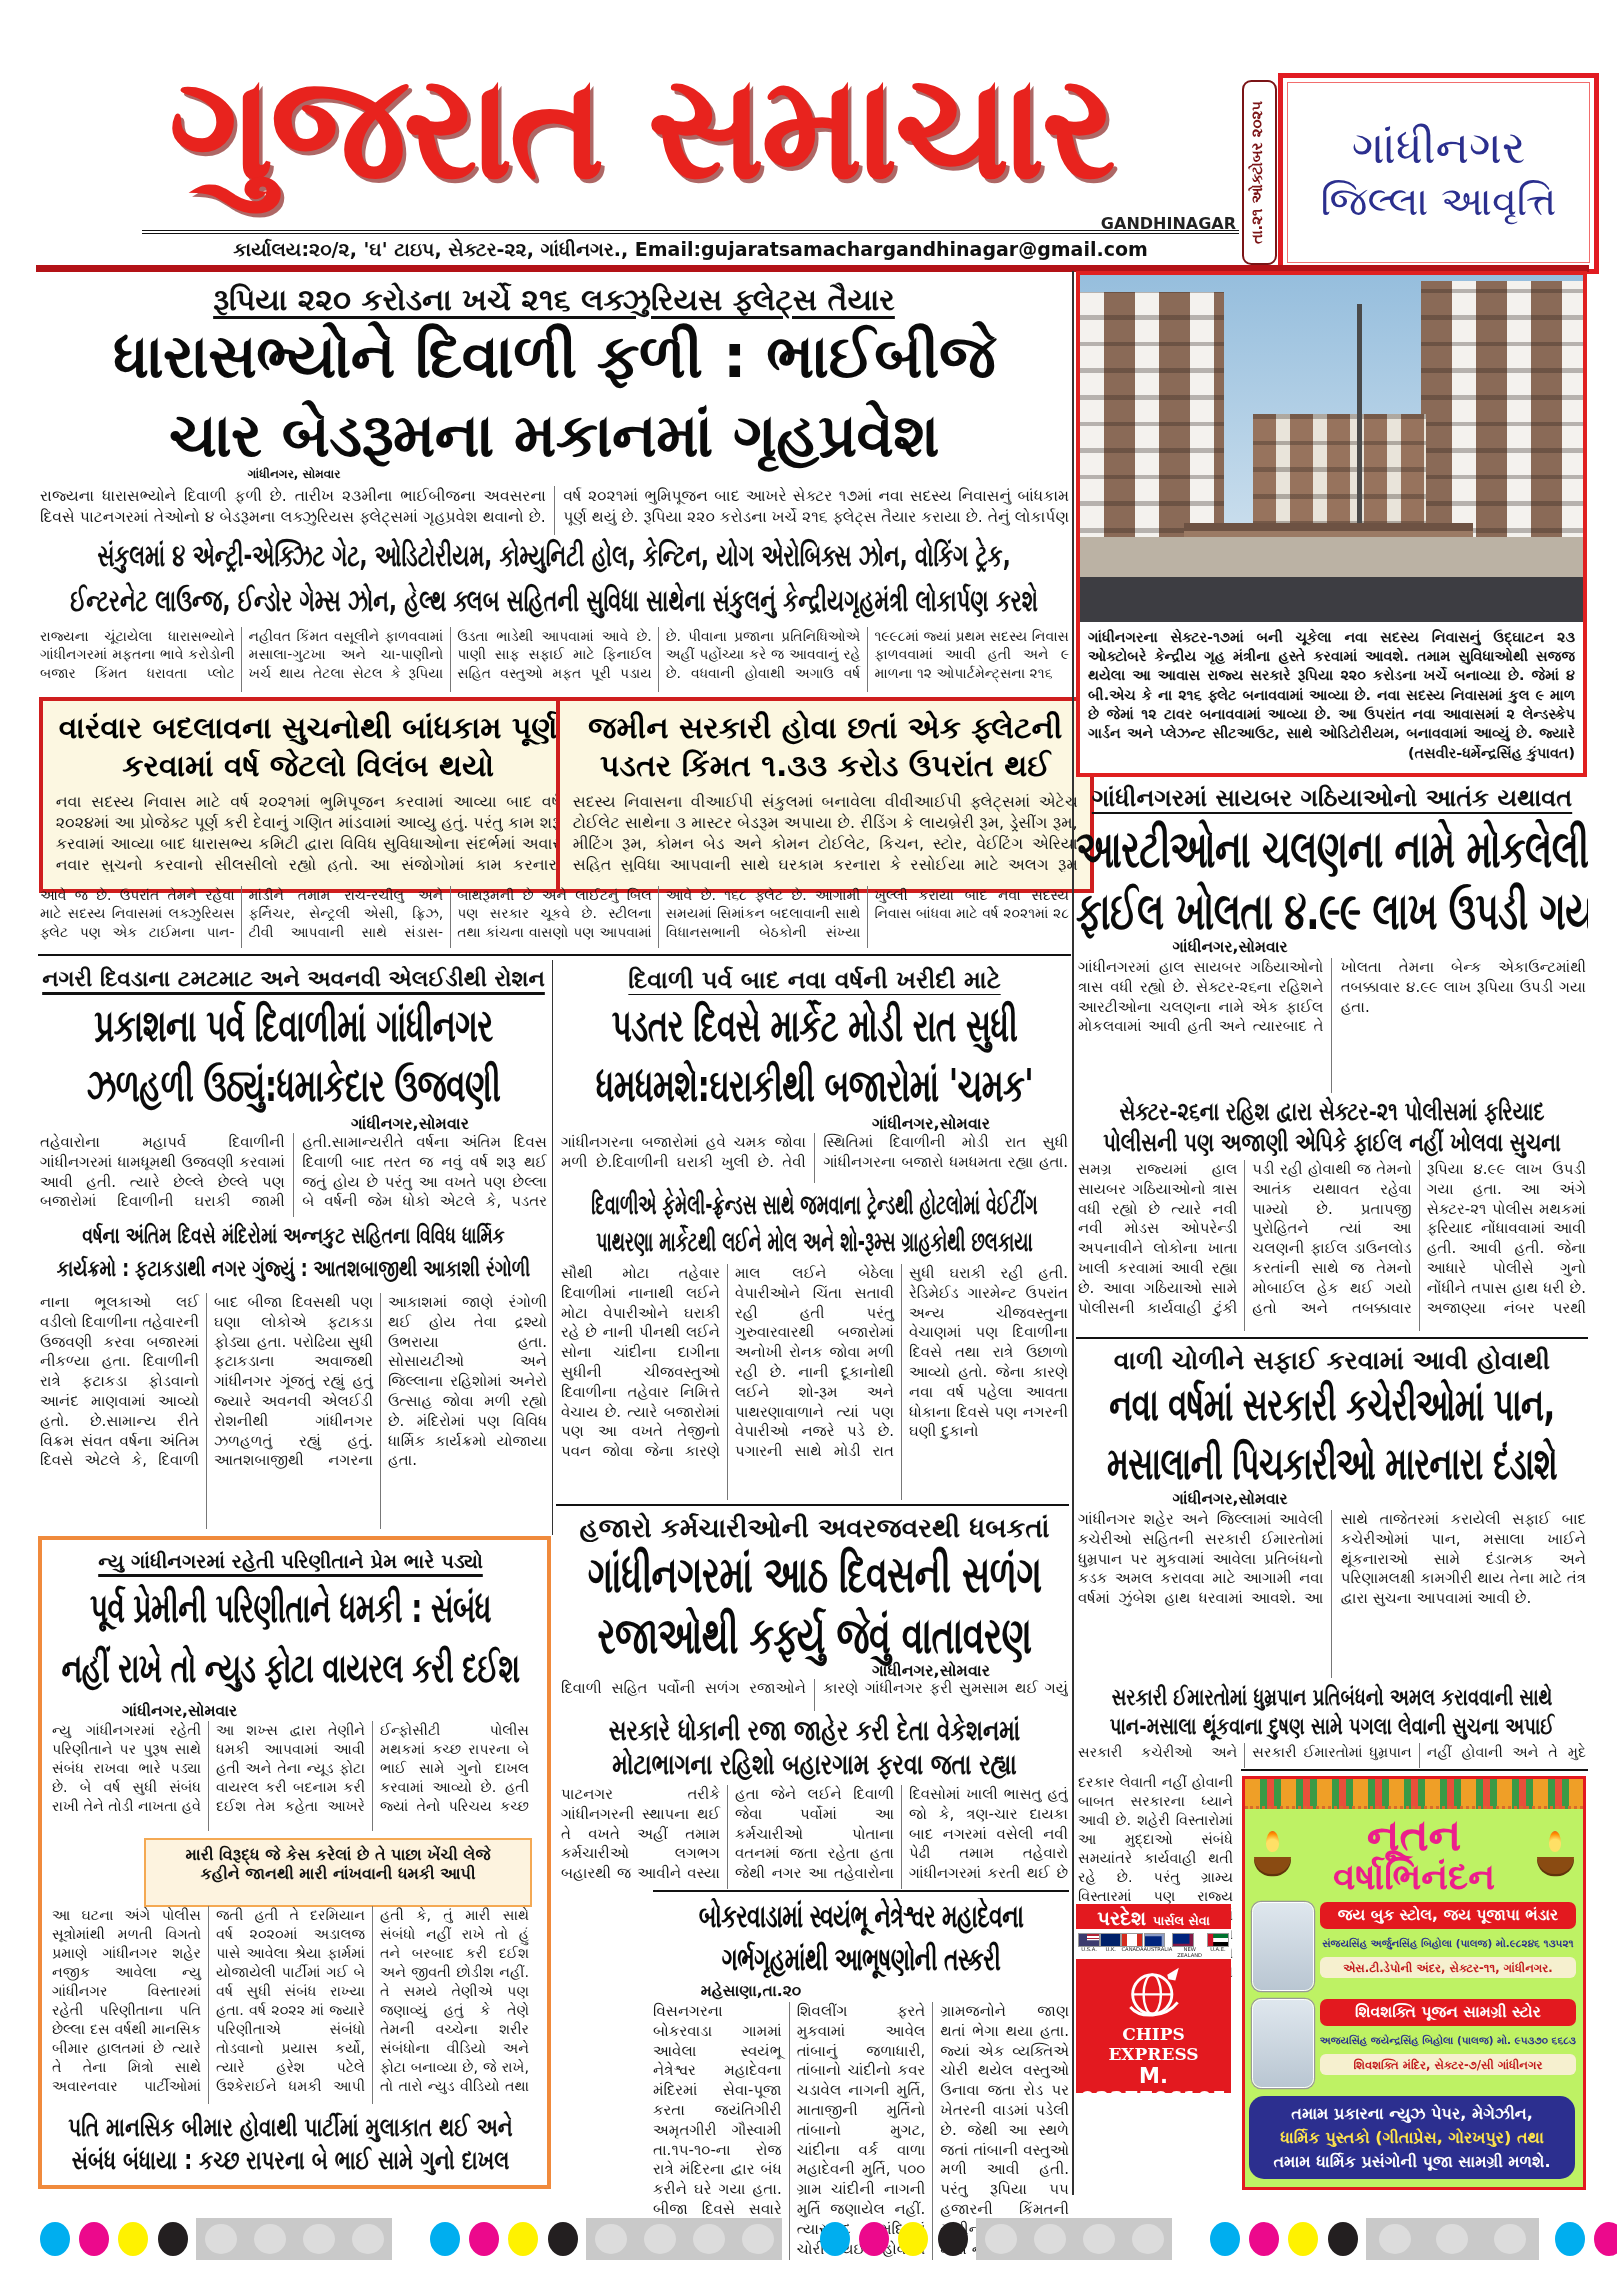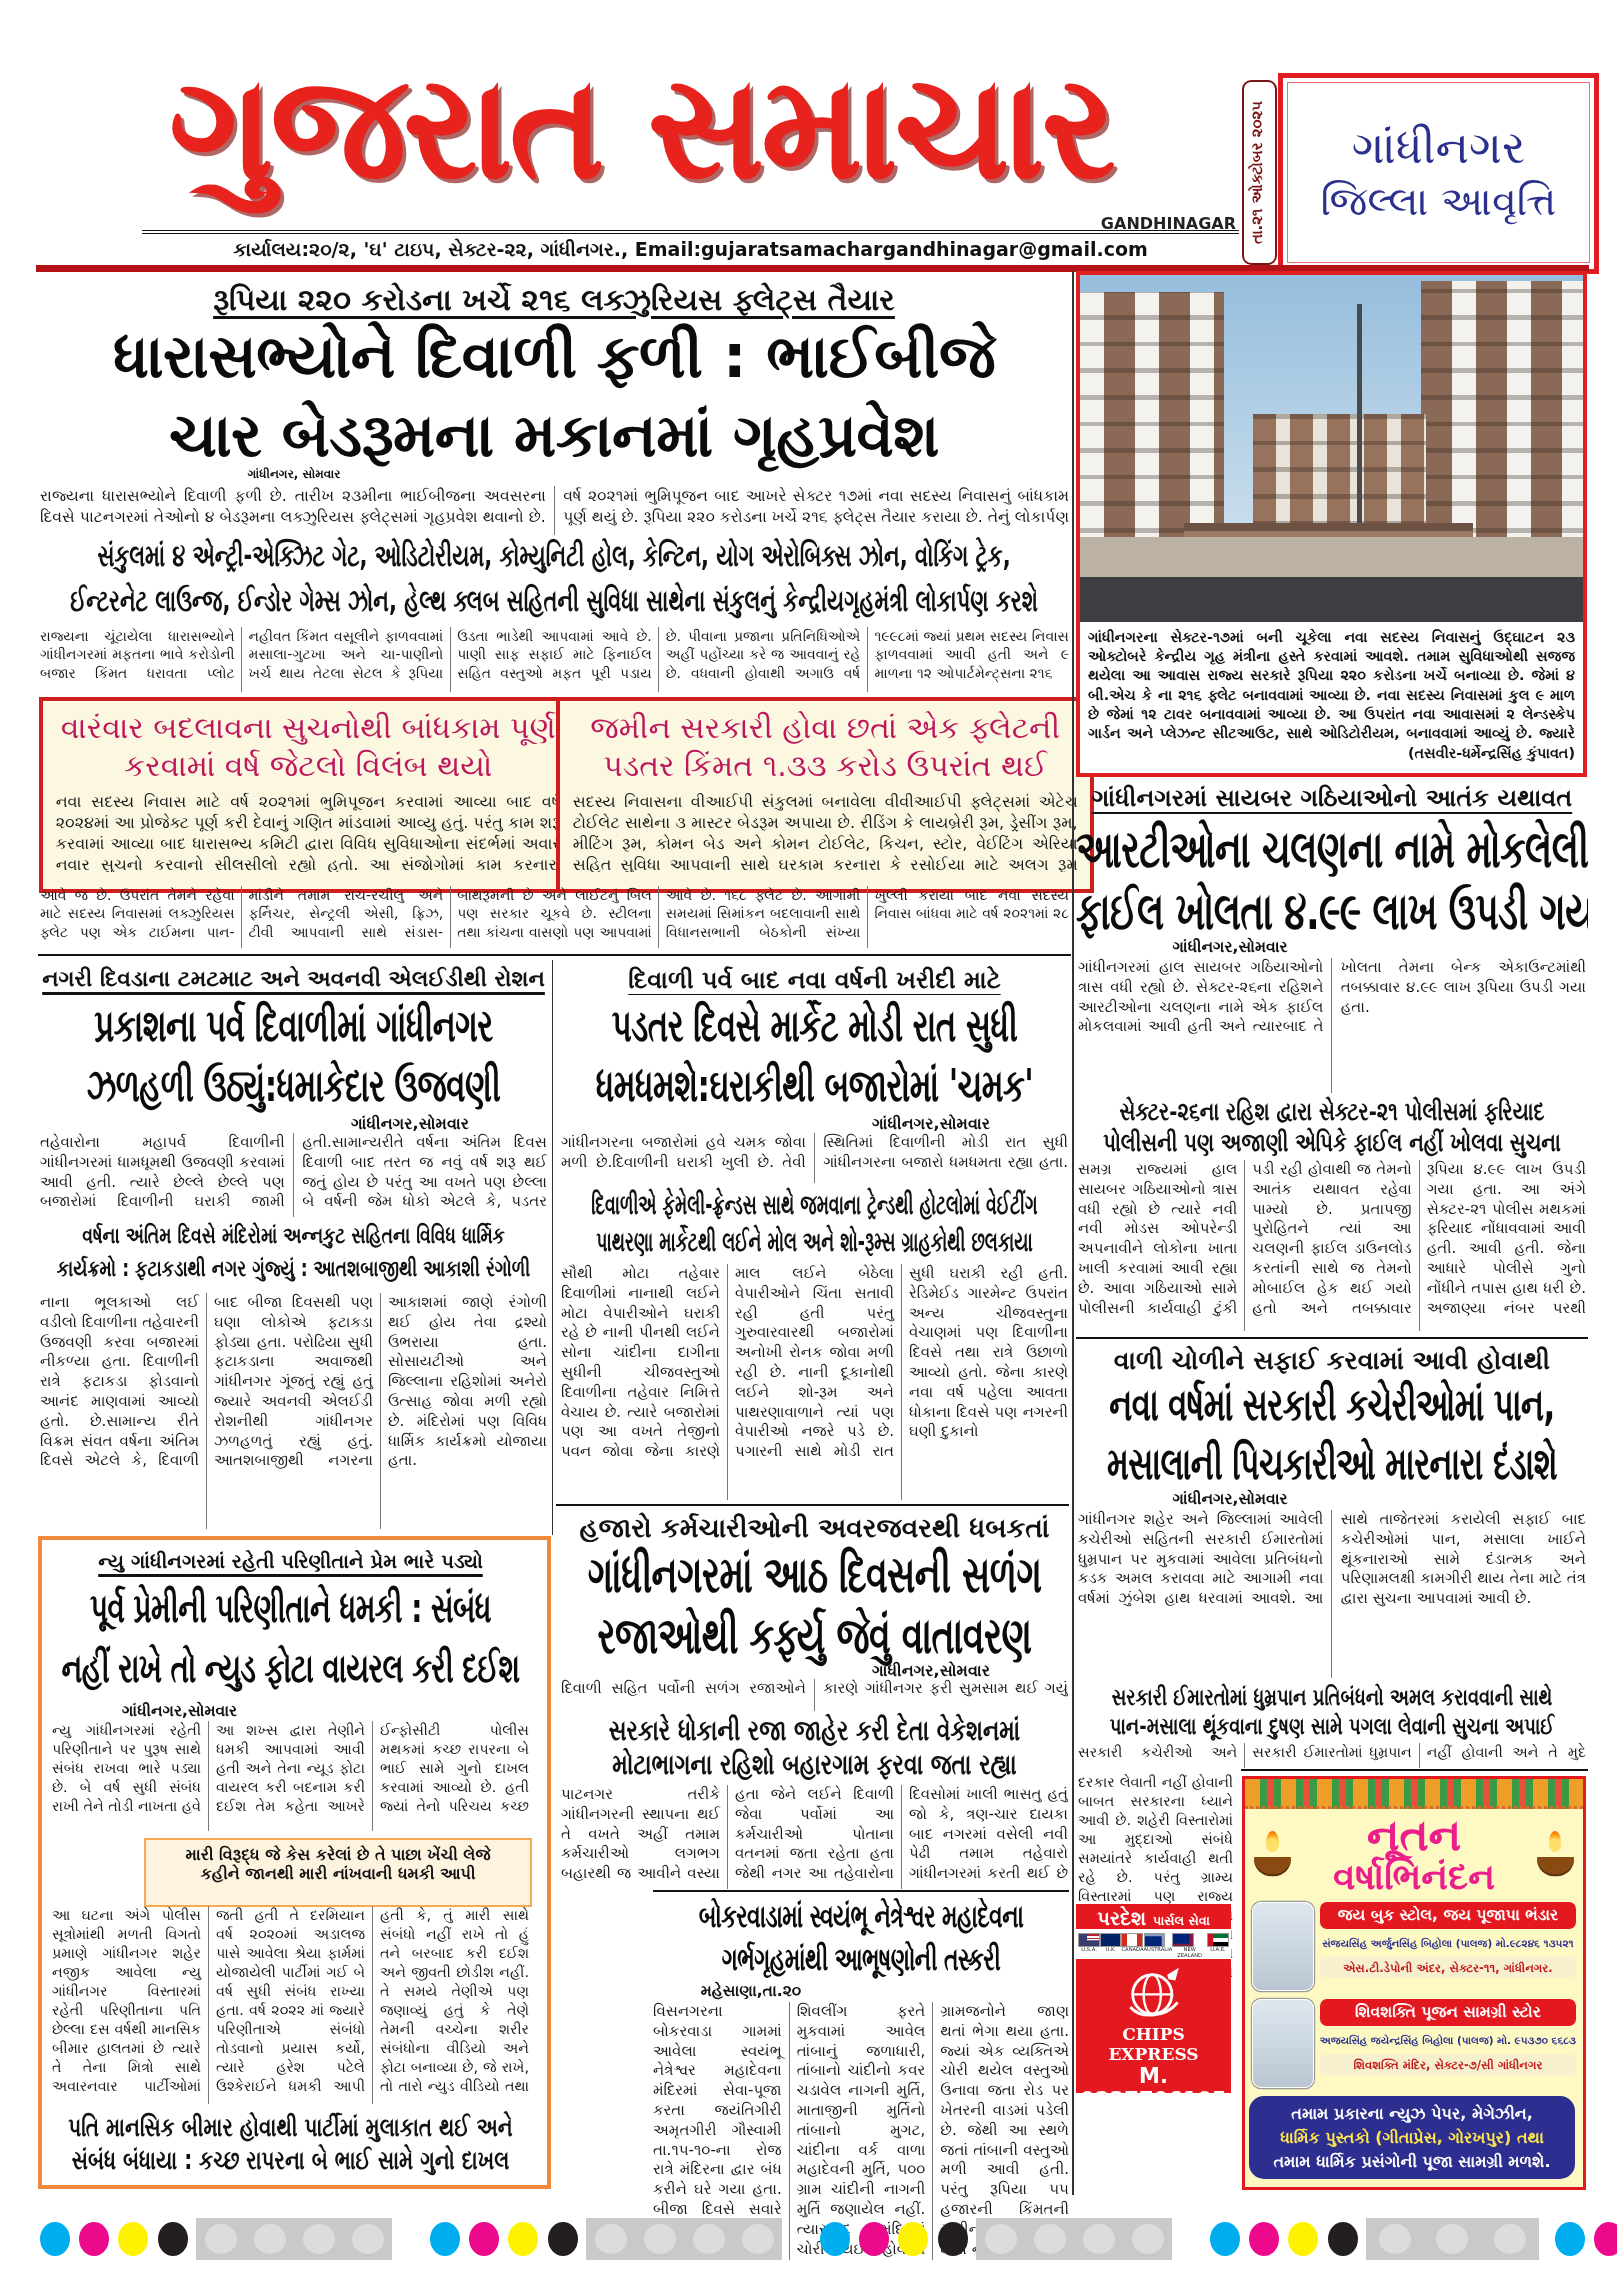--- a/index.html
+++ b/index.html
@@ -14,21 +14,21 @@
   .sy145{transform:scaleY(1.45);transform-origin:center top}
   .sy16{transform:scaleY(1.6);transform-origin:center top}
   .dl{font-weight:bold;text-align:center;white-space:nowrap}
   .bd{text-align:justify;overflow:hidden;line-height:1.32;color:#161616}
   .c2{column-count:2;column-gap:17.3px;column-rule:0.6px solid #777}
   .c3{column-count:3;column-gap:15px;column-rule:0.6px solid #777}
   .c5{column-count:5;column-gap:14px;column-rule:0.6px solid #777}
   .hr{background:#111;height:2.3px}
   .vr{background:#333;width:1.2px}
   .cbox{background:#fcf7e1;border:4px solid #cf1e1e;overflow:hidden}
-  .cbox .t{font-weight:400;text-align:center;line-height:1.25;color:#be185d}
+  .cbox .t{font-weight:700;text-align:center;line-height:1.25;color:#000000}
   .obox{border:4.6px solid #f08a3c;background:#fff}
   .innerbox{background:#fdf3df;border:2.9px solid #f4a953;overflow:hidden;text-align:center;font-weight:800}
   .subh{font-weight:800;text-align:center;white-space:nowrap;overflow:visible}
   
   .mast{font-weight:800;color:#e8231e;text-align:center;letter-spacing:-3.5px;
         text-shadow:3.5px 4px 0 rgba(130,22,18,.65);line-height:1.15}
   .office{font-weight:bold;text-align:center;border-top:4px double #111;border-bottom:2.3px solid #111}
   .datestrip{border:2.9px solid #7b1416;border-radius:9.2px;color:#7b1416;font-weight:bold;
              writing-mode:vertical-rl;transform:rotate(180deg);text-align:center;line-height:26.6px}
   .edbox{border:5.2px solid #e11b22;background:#fff}
@@ -51,21 +51,21 @@
   .ground{position:absolute;left:0;bottom:45px;width:100%;height:40px;background:#bbb2a4}
   .road{position:absolute;left:0;bottom:0;width:100%;height:45px;background:#3d3d42}
   .cap{font-weight:bold;text-align:justify;line-height:1.34;color:#131313;overflow:hidden}
   
   .chips{background:#e3191f;color:#fff;overflow:hidden;text-align:center}
   .chips .hdr{font-weight:800;white-space:nowrap;padding-top:4.6px}
   .flagrow{background:#fff;display:flex;justify-content:space-around;align-items:flex-start;padding:3.5px 2.3px 1.2px}
   .flag{width:19.6px;height:12.7px;border:0.6px solid #999}
   .flagcap{font-size:5.2px;color:#222;text-align:center;line-height:1}
   .serif{font-family:"DejaVu Serif","Liberation Serif",serif}
-  .greet{border:3.5px solid #e3191f;background:#fef9c3;overflow:hidden}
+  .greet{border:3.5px solid #e3191f;background:#bef264;overflow:hidden}
   .garland{height:26.6px;background:repeating-linear-gradient(90deg,#ef9f27 0 15px,#3a9a46 15px 22px,#e8503a 22px 29px,#3a9a46 29px 36px);
            border-bottom:3.5px dotted #d86a2a}
   .greet-title{color:#ec1e8c;font-weight:800;text-align:center;line-height:1.05}
   .diya{position:relative;width:37px;height:50px}
   .diya:before{content:"";position:absolute;left:12px;top:2.3px;width:12.7px;height:21px;
      background:radial-gradient(circle at 50% 70%,#ffe066 0 40%,#ff8c00 75%,#e2571b 100%);
      border-radius:50% 50% 50% 50%/62% 62% 38% 38%}
   .diya:after{content:"";position:absolute;left:0;bottom:4.6px;width:37px;height:17.3px;background:#8a4b12;
      border-radius:0 0 19.6px 19.6px;box-shadow:0 2.3px 0 #5f330c}
   .storename{background:#e3191f;color:#fff;font-weight:800;border-radius:7px;text-align:center;white-space:nowrap;overflow:hidden}

